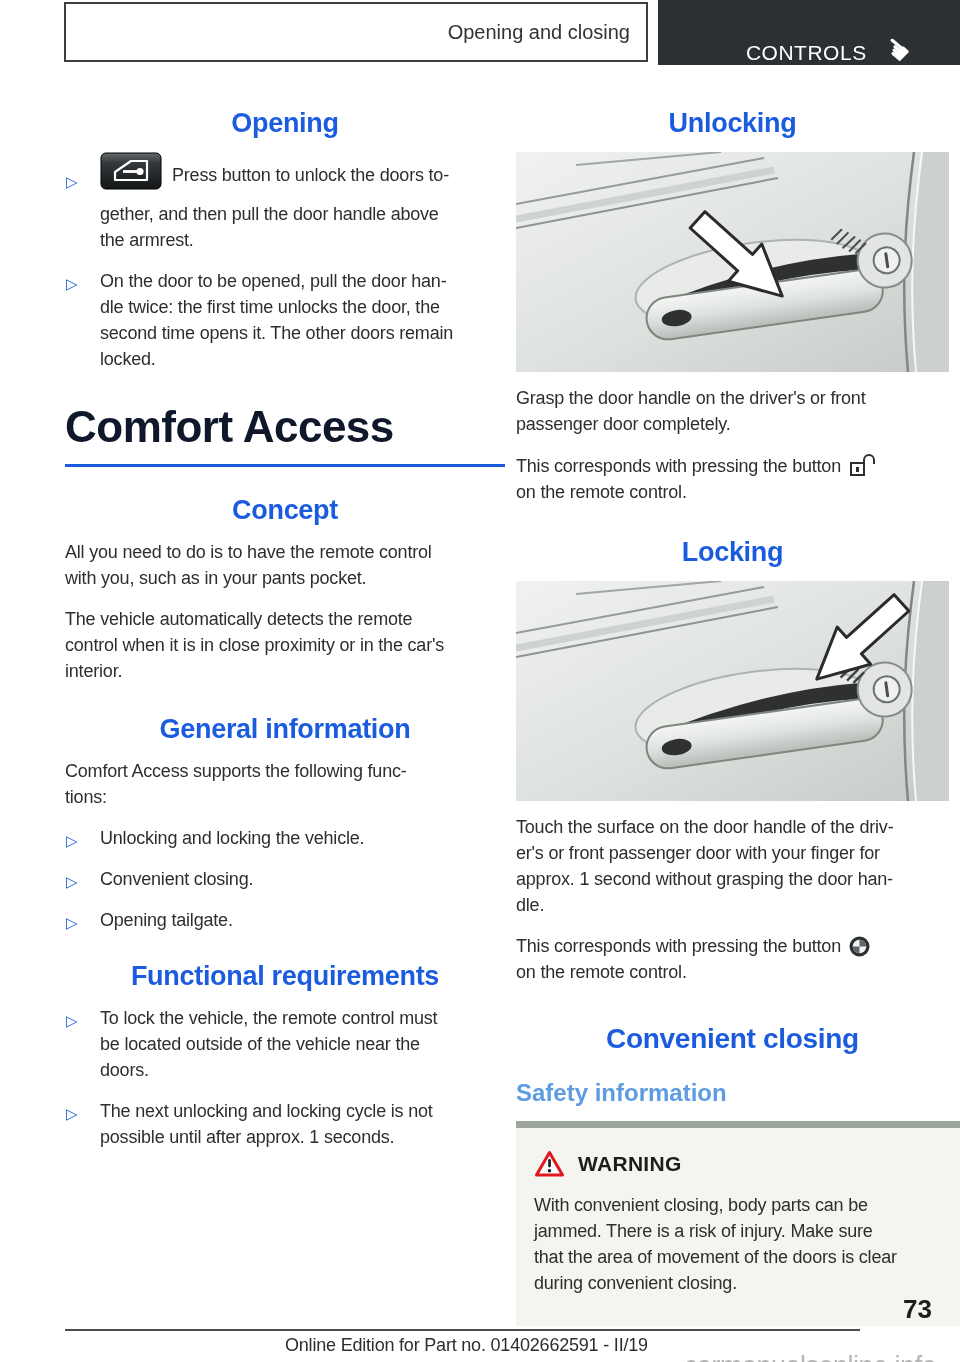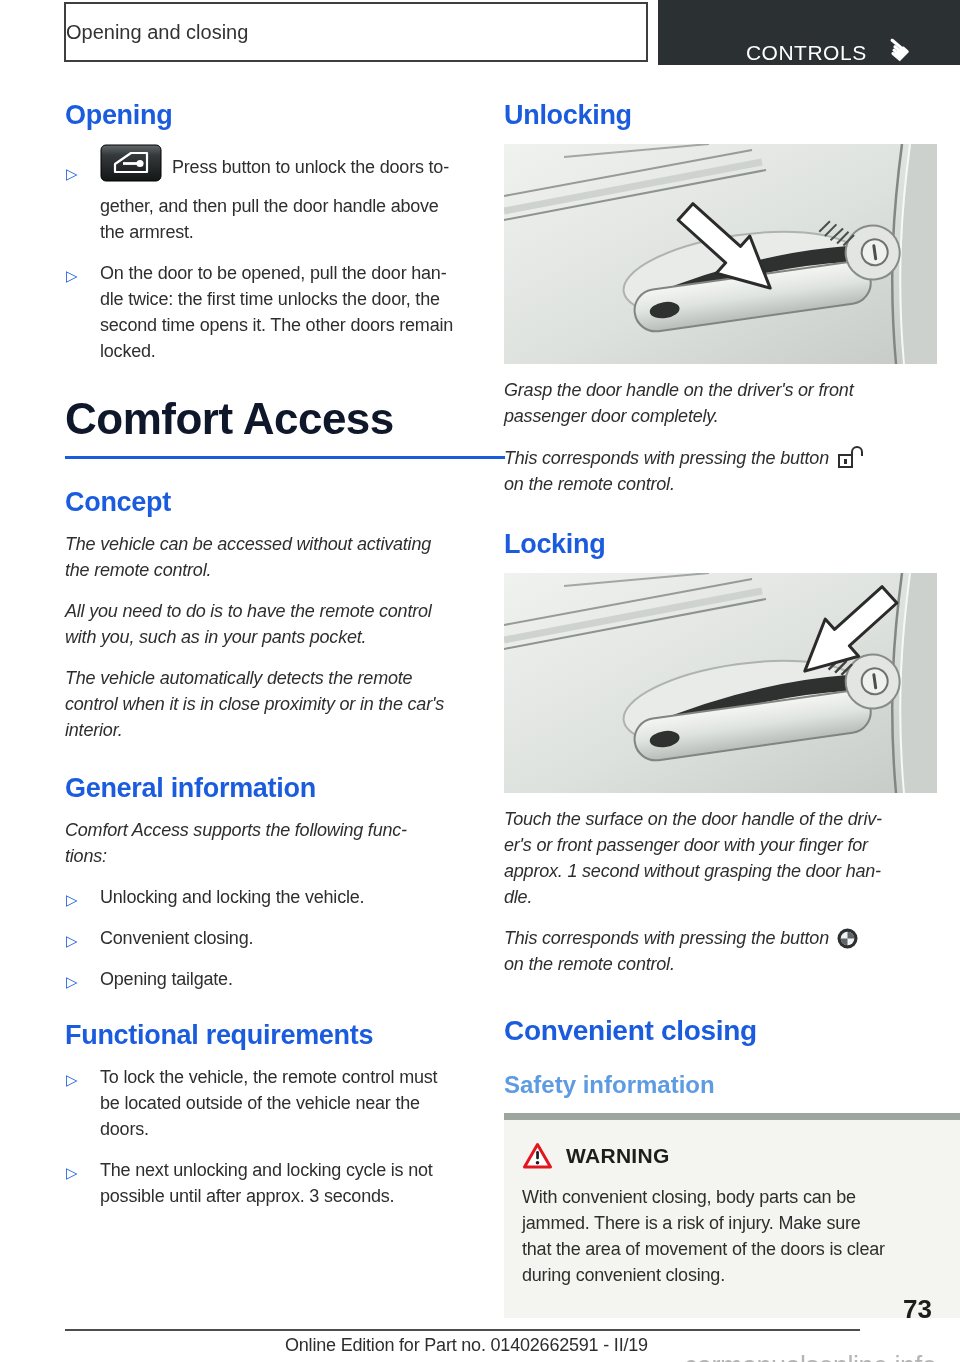--- a/index.html
+++ b/index.html
@@ -5,42 +5,42 @@
   html,body{margin:0;padding:0;}
   body{
     width:960px;height:1362px;position:relative;background:#fff;
     font-family:"Liberation Sans","DejaVu Sans",sans-serif;
     color:#2e2e2e;overflow:hidden;
   }
   
   .hdr-white{
     position:absolute;left:64px;top:2px;width:584px;height:60px;
     border:2px solid #3f3f3f;background:#fff;display:flex;align-items:center;
-    padding-right:16px;box-sizing:border-box;
+    justify-content:flex-end;padding-right:16px;box-sizing:border-box;
     font-size:20px;color:#333;
   }
   .hdr-dark{
     position:absolute;left:658px;top:0;width:340px;height:65px;background:#2b3032;
     color:#fff;display:flex;align-items:flex-end;justify-content:center;gap:16px;
     font-weight:normal;font-size:21px;letter-spacing:0.5px;
   }
   .hand-icon{display:inline-block;transform:rotate(40deg);font-size:30px;line-height:1;
     font-family:"DejaVu Sans",sans-serif;margin-top:-4px;}
   
   .col-left{position:absolute;left:65px;top:100px;width:440px;}
-  .col-right{position:absolute;left:504px;top:100px;width:433px;}
+  .col-right{position:absolute;left:516px;top:100px;width:433px;}
   .body-txt{font-size:18px;line-height:26px;letter-spacing:-0.2px;color:#2e2e2e;}
   .preline{white-space:pre-line;}
-  h2.sec{color:#1b5cdf;font-size:27px;font-weight:bold;margin:0 0 13px 0;letter-spacing:-0.3px;}
+  h2.sec{color:#1b5cdf;font-size:27px;font-weight:bold;margin:8px 0 13px 0;letter-spacing:-0.3px;text-align:center;}
   h1.chapter{
     color:#0f172a;font-size:44px;font-weight:bold;margin:30px 0 28px 0;
     padding-bottom:12px;border-bottom:3px solid #1b5cdf;letter-spacing:-0.5px;
   }
   h3.subsec{color:#5d9be2;font-size:24px;font-weight:bold;margin:24px 0 14px 0;}
-  p.para{margin:0 0 15px 0;font-style:italic;}
+  p.para{margin:0 0 15px 0;}
   
   ul.tri{list-style:none;margin:0 0 0 0;padding:0;}
   ul.tri li{position:relative;padding-left:35px;margin:0 0 15px 0;}
   .tri-marker{position:absolute;left:1px;top:3px;color:#1b5cdf;font-size:15px;
     font-family:"DejaVu Sans",sans-serif;}
   .tri-marker.low{top:17px;}
   .btn-icon{display:inline-block;vertical-align:middle;margin:0 10px 4px 0;}
   
   .door-img{width:433px;height:220px;margin:2px 0 13px 0;line-height:0;}
   
@@ -99,22 +99,20 @@
       <span class="preline">On the door to be opened, pull the door han-
 dle twice: the first time unlocks the door, the
 second time opens it. The other doors remain
 locked.</span>
     </li>
   </ul>
 
   <h1 class="chapter">Comfort Access</h1>
 
   <h2 class="sec">Concept</h2>
-  <p class="para body-txt preline">The vehicle can be accessed without activating
-the remote control.</p>
   <p class="para body-txt preline">All you need to do is to have the remote control
 with you, such as in your pants pocket.</p>
   <p class="para body-txt preline">The vehicle automatically detects the remote
 control when it is in close proximity or in the car's
 interior.</p>
 
   <h2 class="sec" style="margin-top:30px;">General information</h2>
   <p class="para body-txt preline">Comfort Access supports the following func-
 tions:</p>
   <ul class="tri body-txt">
@@ -136,21 +134,21 @@
   <ul class="tri body-txt">
     <li>
       <span class="tri-marker">▷</span>
       <span class="preline">To lock the vehicle, the remote control must
 be located outside of the vehicle near the
 doors.</span>
     </li>
     <li>
       <span class="tri-marker">▷</span>
       <span class="preline">The next unlocking and locking cycle is not
-possible until after approx. 3 seconds.</span>
+possible until after approx. 1 seconds.</span>
     </li>
   </ul>
 
 </div>
 
 <div class="col-right">
 
   <h2 class="sec">Unlocking</h2>
 
   <div class="door-img">

